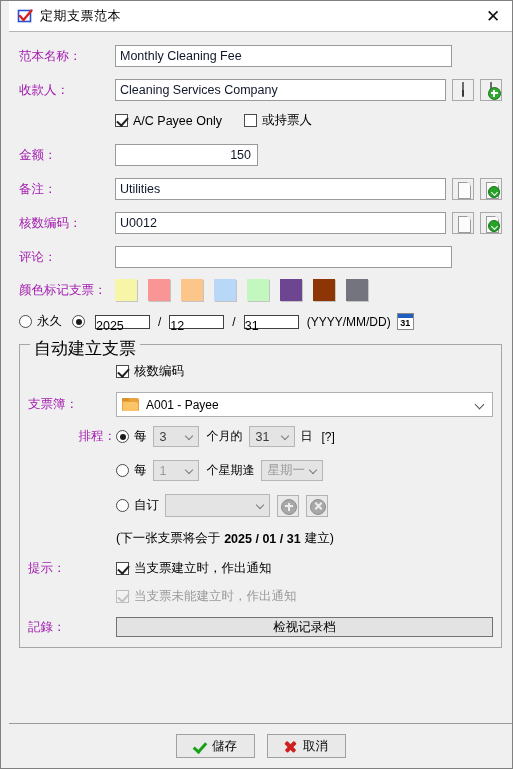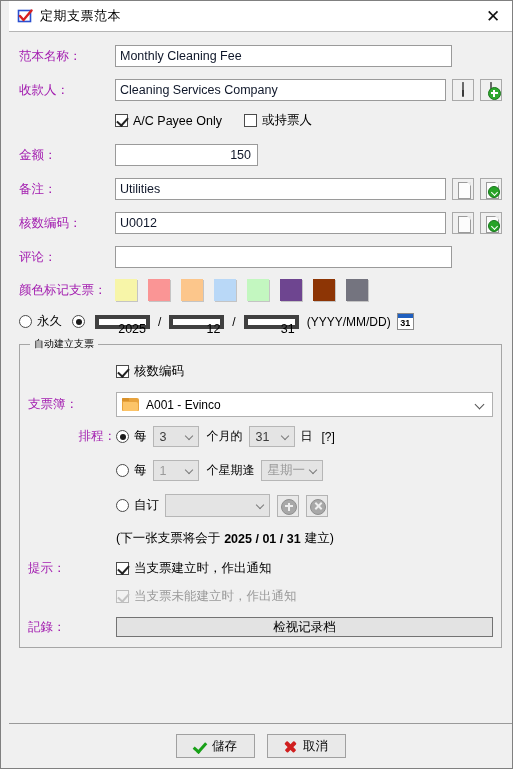--- a/index.html
+++ b/index.html
@@ -157,41 +157,41 @@
     border-radius:50%;background:#1a1a1a;
   }
   .cklabel { margin-left:5px; font-size:12.5px; }
 
   
   .swatches{ display:flex; gap:11px; }
   .sw{ width:22px;height:22px; box-shadow:1px 1px 0 0 rgba(0,0,0,.18); }
 
   
   .datebox{
-    box-sizing:border-box;height:14px;width:55px;border:4px solid #404040;background:#fff;
-    text-align:right;line-height:20px;font-size:12.5px;
+    box-sizing:border-box;height:14px;width:55px;border:1px solid #404040;background:#fff;
+    text-align:left;line-height:20px;font-size:12.5px;
   }
   .slash{ margin:0 8px; color:#000; }
   .calicon{
     width:17px;height:17px;box-sizing:border-box;border:1px solid #8a8a8a;background:#fff;
     position:relative;margin-left:6px;flex:0 0 auto;
   }
   .calicon:before{content:"";position:absolute;left:0;top:0;right:0;height:4px;background:#1f5fbf;}
   .calicon span{position:absolute;left:0;right:0;top:4px;text-align:center;font-size:9px;
     font-weight:bold;line-height:11px;}
 
   
   .group{
     position:relative;
     border:1px solid #a6a6a6;
     margin-top:14px;
     padding: 12px 8px 10px 8px;
   }
   .group > .legend{
-    position:absolute;top:-8px;left:10px;background:#f0f0f0;padding:0 4px;font-size:10px;
+    position:absolute;top:-8px;left:10px;background:#f0f0f0;padding:0 4px;font-size:17px;
   }
   
   .combo{
     box-sizing:border-box;height:25px;border:1px solid #b0b0b0;background:#fff;
     display:flex;align-items:center;padding-left:5px;position:relative;
   }
   .combo .caret{
     position:absolute;right:8px;top:50%;transform:translateY(-50%);
     width:8px;height:8px;
   }
@@ -385,21 +385,21 @@
       </div>
 
       <div class="row" style="margin-top:12px;">
         <div class="lbl" style="flex:0 0 88px;width:88px;">支票簿：</div>
         <div class="combo" style="flex:1 1 auto;">
           <span class="folder">
             <span class="back"></span>
               <span class="tab"></span>
               <span class="front"></span>
           </span>
-          <span>A001 - Evinco</span>
+          <span>A001 - Payee</span>
           <span class="caret"></span>
         </div>
       </div>
 
       <div class="row" style="text-align:right;">
         <div class="lbl" style="flex:0 0 88px;width:88px;">排程：</div>
         <span class="rad on"></span>
         <span class="cklabel">每</span>
         <span class="minicombo ml6" style="min-width:46px;">
           <span>3</span>

